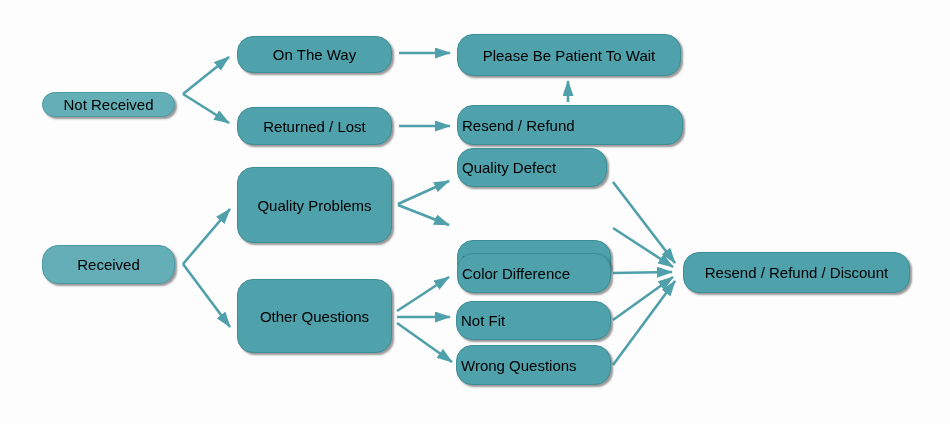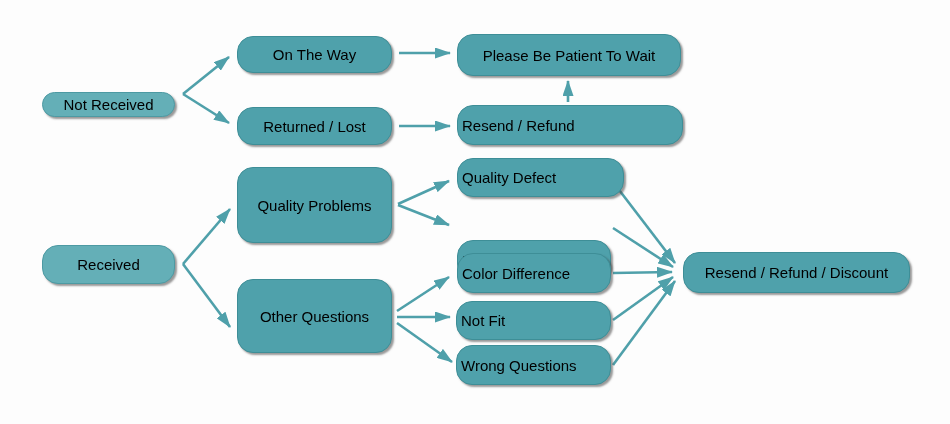--- a/index.html
+++ b/index.html
@@ -90,21 +90,21 @@
       <span>Other Questions</span>
     </div>
 
   <div class="node" style="left:457px; top:34px;  width:224px; height:42px;">
       <span>Please Be Patient To Wait</span>
     </div>
   <div class="node left" style="left:457px; top:105px; width:226px; height:40px;">
       <span>Resend / Refund</span>
     </div>
 
-  <div class="node left" style="left:457px; top:158px; width:167px; height:39px;">
+  <div class="node left" style="left:457px; top:148px; width:150px; height:39px;">
       <span>Quality Defect</span>
     </div>
   <div class="node left" style="left:457px; top:208px; width:154px; height:40px;margin-top:32px;">
       <span>Damage</span>
     </div>
   <div class="node left" style="left:457px; top:253px; width:154px; height:40px;">
       <span>Color Difference</span>
     </div>
   <div class="node left" style="left:456px; top:301px; width:155px; height:39px;">
       <span>Not Fit</span>

